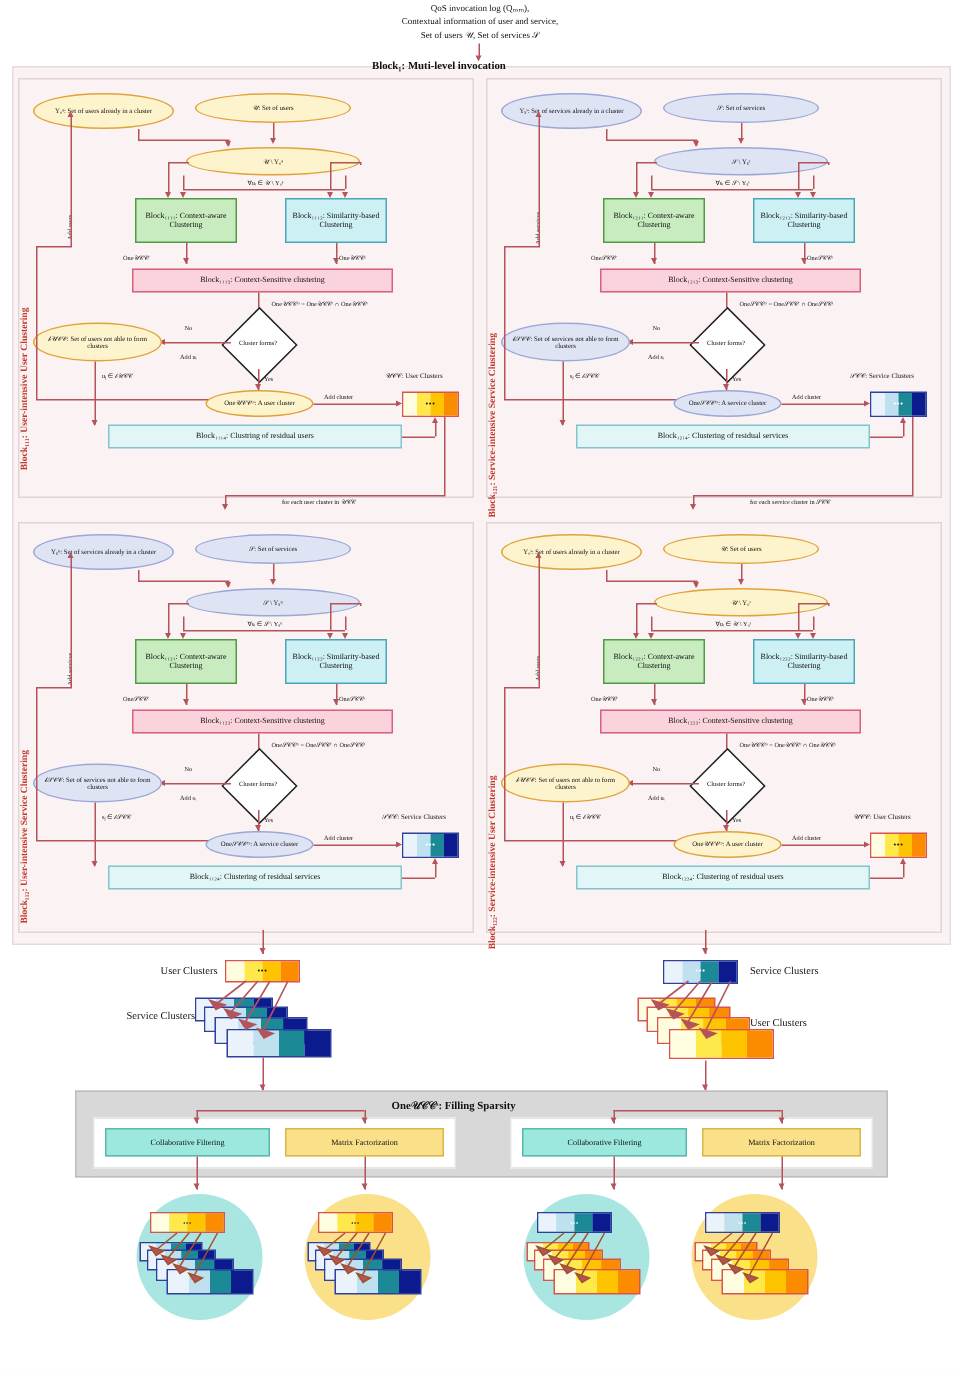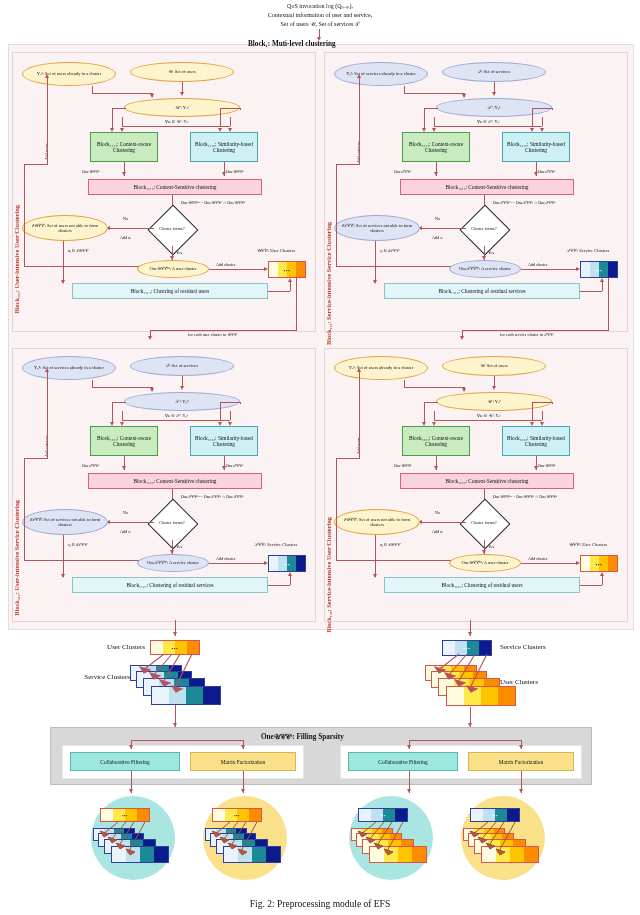--- a/index.html
+++ b/index.html
@@ -67,21 +67,21 @@
 
 <div class="stage">
 
   <div class="topin" style="top:2px;">QoS invocation log (Qₙₓₘ),</div>
   <div class="topin" style="top:11px;">Contextual information of user and service,</div>
   <div class="topin" style="top:20px;">Set of users 𝒰, Set of services 𝒮</div>
   <div class="ln vl" style="left:319px;top:29px;height:10px;"></div>
   <div class="arw dn" style="left:316.5px;top:37px;"></div>
 
   <div class="abs" style="left:8px;top:44px;width:624px;height:584px;background:#fbf3f3;border:1px solid #e8dada;"></div>
-  <div class="quad-title" style="left:248px;top:40px;">Block₁:  Muti-level clustering</div>
+  <div class="quad-title" style="left:248px;top:40px;">Block₁:  Muti-level invocation</div>
 
   <div class="quad" style="left:12px;top:52px;width:302px;height:278px;"></div>
   <div class="vlabel" style="left:13px;top:205px;">Block₁₁₁:  User-intensive User Clustering</div>
 
   <div class="ell" style="left:22px;top:62px;width:94px;height:24px;">Υᵤᵃ: Set of users already in a cluster</div>
   <div class="ell" style="left:130px;top:62px;width:104px;height:20px;">𝒰: Set of users</div>
   <div class="ell" style="left:124px;top:98px;width:116px;height:19px;">𝒰 \ Υᵤᵃ</div>
 
   <div class="ln vl" style="left:182px;top:82px;height:11px;"></div>
   <div class="arw dn" style="left:179.5px;top:92px;"></div>
@@ -759,15 +759,14 @@
         <path d="M7,11 l4,6 l5,-3 z"></path>
       <path d="M33,2 L17,21"></path>
         <path d="M15,17 l4,6 l5,-3 z"></path>
       <path d="M41,2 L25,27"></path>
         <path d="M23,23 l4,6 l5,-3 z"></path>
       <path d="M52,2 L35,33"></path>
         <path d="M33,29 l4,6 l5,-3 z"></path>
     </g>
   </svg>
 
-  <div class="caption" style="top:899px;">Fig. 2: Preprocessing module of EFS</div>
 
 </div>
 
 </body></html>

